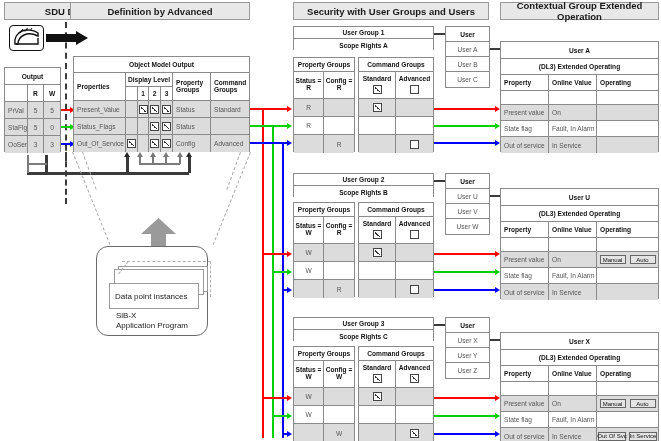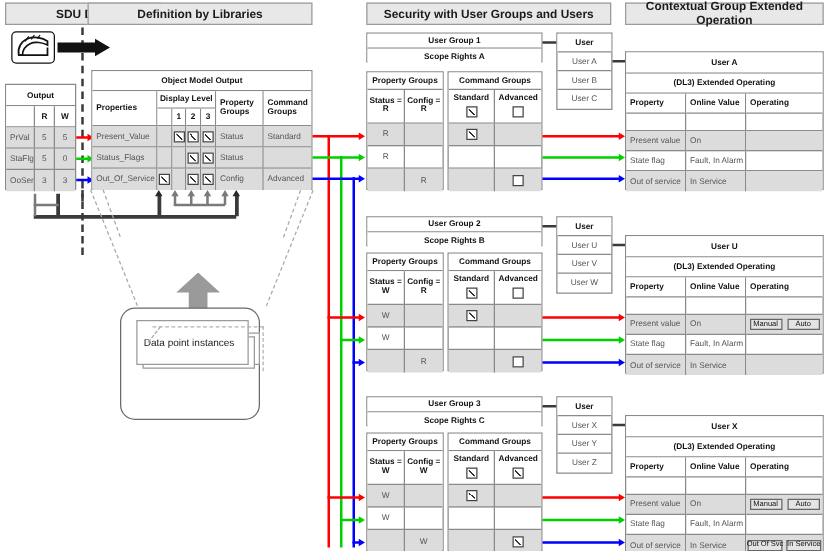--- a/index.html
+++ b/index.html
@@ -50,21 +50,21 @@
   .sibx-label{font-size:8px;color:#222;line-height:1.25;}
   
   .btn{box-sizing:border-box;border:1px solid #666;background:#e4e4e4;font-size:6px;
        display:flex;align-items:center;justify-content:center;color:#111;}
   .bigarrow{position:absolute;}
 </style>
 </head>
 <body>
 
 <div class="banner abs" style="left:4px;top:2px;width:125px;height:18px;">SDU Data</div>
-<div class="banner abs" style="left:69px;top:2px;width:180px;height:18px;left:70px;width:180px;">Definition by Libraries</div>
+<div class="banner abs" style="left:69px;top:2px;width:180px;height:18px;left:70px;width:180px;">Definition by Advanced</div>
 <div class="banner abs" style="left:293px;top:2px;width:196px;height:18px;">Security with User Groups and Users</div>
 <div class="banner abs" style="left:500px;top:2px;width:159px;height:18px;">Contextual Group Extended Operation</div>
 
 <div class="dash" style="left:65px;top:22px;height:139px;"></div>
 
 <div class="handbox abs" style="left:9px;top:25px;width:35px;height:26px;">
   <svg width="33" height="24" viewBox="0 0 33 24" style="display:block">
     <path d="M5 18 C4 12 7 7 12 5 C17 3 24 4 28 7 L28 10 C24 8 18 7 14 9 C10 11 8 14 8 18 Z" fill="#fff" stroke="#111" stroke-width="1.4"></path>
     <path d="M10 7 L13 3 M15 5.5 L17.5 2 M20 5 L22 2" stroke="#111" stroke-width="1"></path>
     <path d="M6 18 L28 18 L28 12" stroke="#111" stroke-width="1.4" fill="none"></path>
@@ -201,21 +201,25 @@
 
 <div class="bigarrow" style="left:140px;top:218px;">
   <svg width="37" height="35" viewBox="0 0 37 35">
       <path d="M18.5 0 L36 16 L26 16 L26 34 L11 34 L11 16 L1 16 Z" fill="#9a9a9a"></path>
     </svg>
 </div>
 
 <div class="sibx abs" style="left:96px;top:246px;width:112px;height:90px;">
   <div class="dpi abs" style="left:21px;top:19px;width:90px;height:26px;"></div>
   <div class="dpi abs" style="left:17px;top:22px;width:90px;height:26px;"></div>
-  <div class="dpi abs" style="left:12px;top:9px;width:90px;height:36px;">Data point instances</div>
+  <div class="dpi abs" style="left:12px;top:36px;width:90px;height:26px;">Data point instances</div>
+  <div class="sibx-label abs" style="left:19px;top:64px;">
+    <div>SiB-X</div>
+    <div>Application Program</div>
+  </div>
   <div class="dashd abs" style="left:31px;top:14px;height:16px;transform:rotate(38deg);transform-origin:top left;"></div>
   <div class="abs" style="left:25px;top:14px;width:88px;height:35px;border-top:1px dashed #b0b0b0;border-right:1px dashed #b0b0b0;"></div>
 </div>
 
 <div class="abs" style="left:0;top:0;">
 
   <div class="abs tbl" style="left:293px;top:26px;width:141px;height:24px;">
     <div class="cell hdr last-col" style="width:100%;height:12px;">User Group 1</div>
     <div class="cell hdr last-col last-row" style="width:100%;height:12px;">Scope Rights A</div>
   </div>

